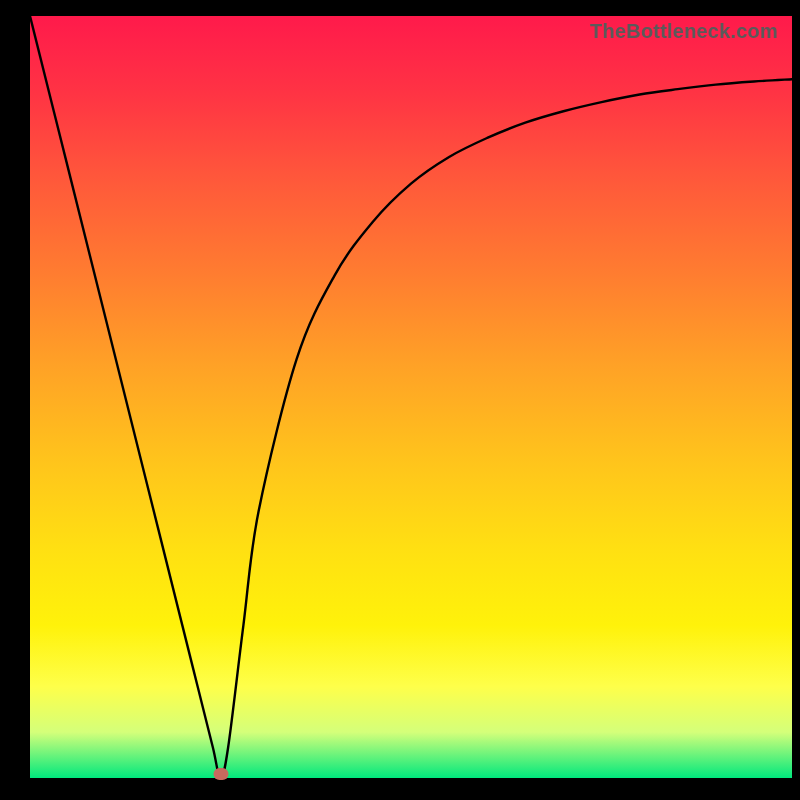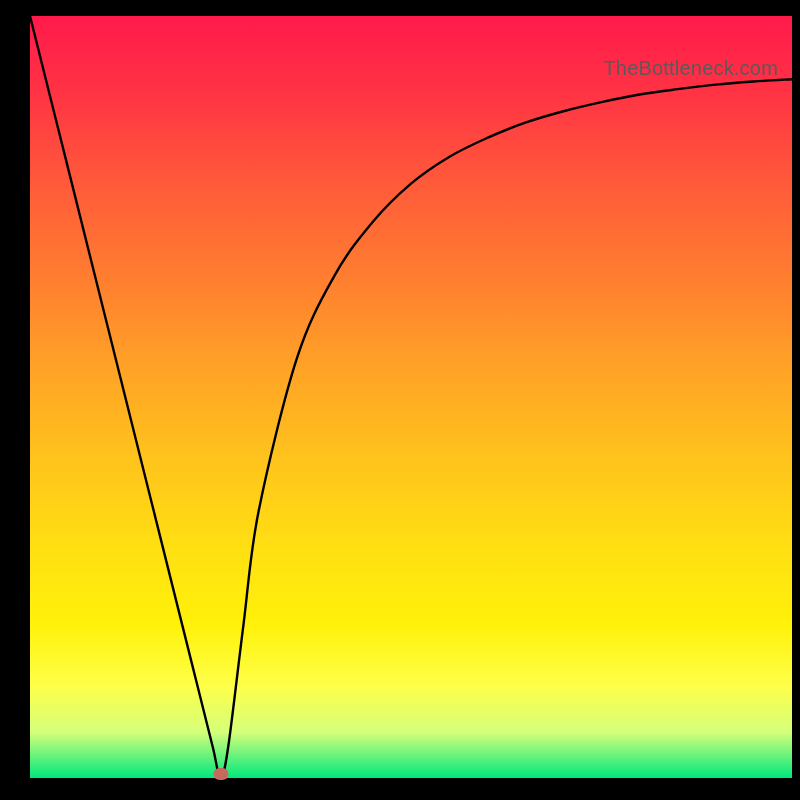--- a/index.html
+++ b/index.html
@@ -36,24 +36,23 @@
       #d4ff7a 94%,
       #00e87d 100%
     );
   }
   .watermark {
     position: absolute;
     top: 4px;
     right: 14px;
     color: #5a5a5a;
     font-size: 20px;
-    font-weight: 400;
+    font-weight: 700;
     letter-spacing: 0.2px;
     z-index: 5;
-    margin-top: 37px;
   }
   svg.curve {
     position: absolute;
     left: 0; top: 0;
     width: 762px; height: 762px;
     z-index: 3;
   }
   .dot {
     position: absolute;
     width: 15px;

